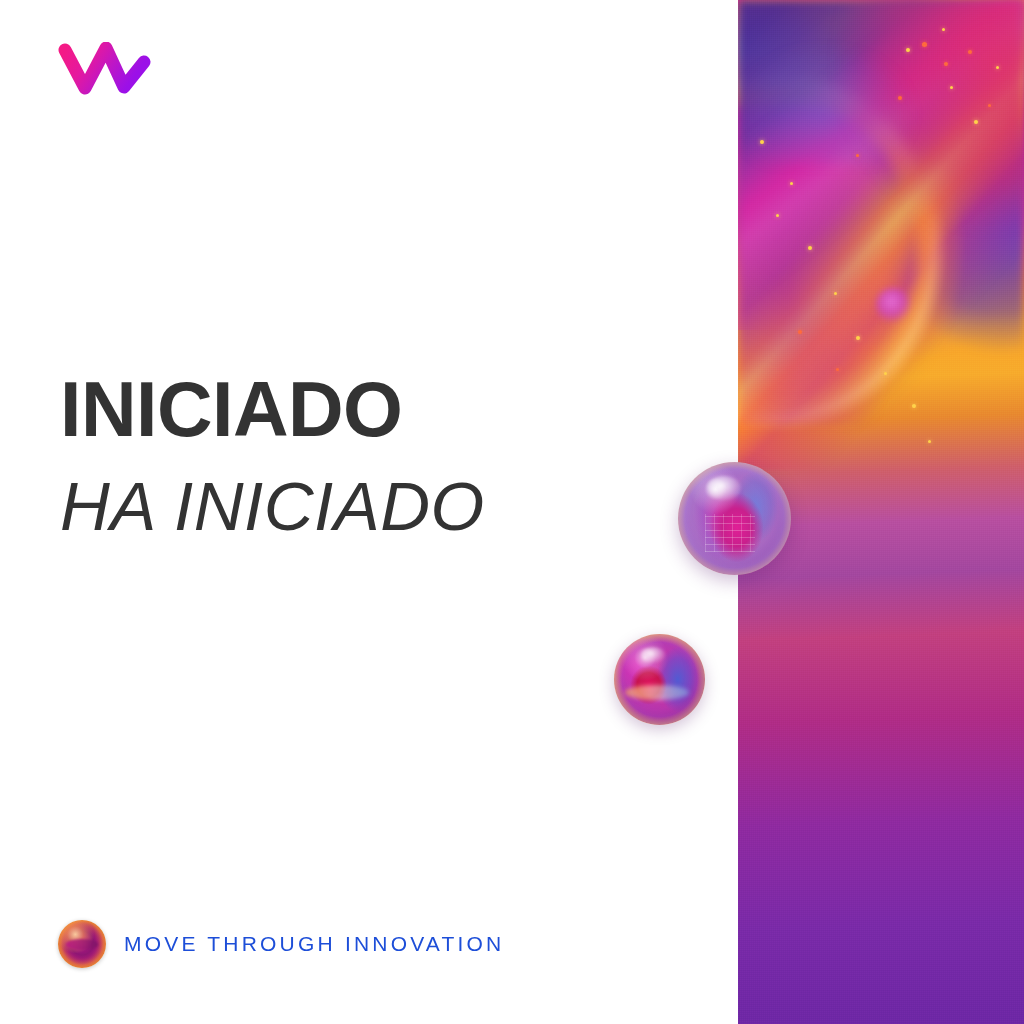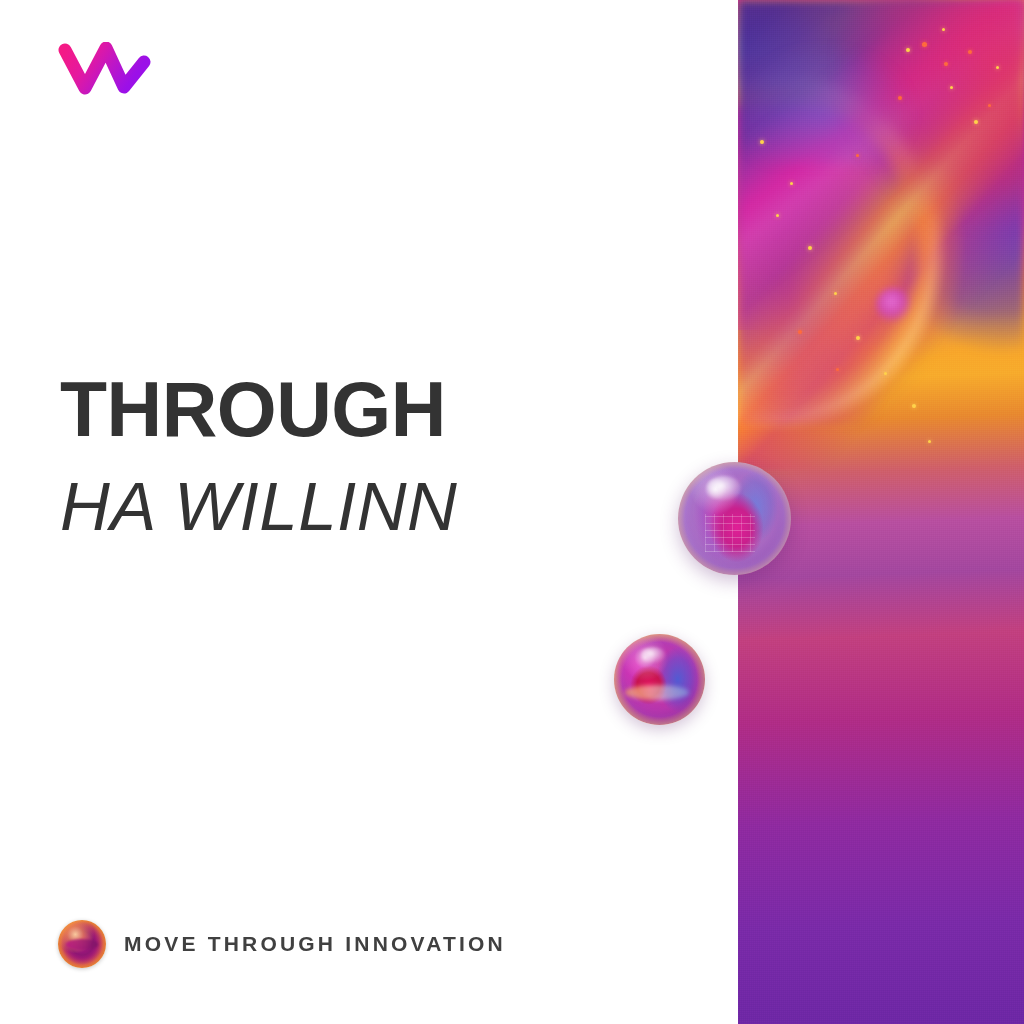--- a/index.html
+++ b/index.html
@@ -82,23 +82,23 @@
   .footer-orb::after {
     content:"";
     position:absolute; left:16%; top:40%;
     width:68%; height:22%;
     border-radius:50%;
     background:linear-gradient(90deg, rgba(190,30,130,0.9), rgba(120,20,100,0.75));
     filter:blur(1px);
   }
   .footer-text {
     font-size:21px;
-    font-weight:bold;
+    font-weight:normal;
     letter-spacing:3.2px;
-    color:#404040;
+    color:#1d4ed8;
     white-space:nowrap;
   }
 
   
   .art-panel {
     position:absolute;
     left:738px; top:0;
     width:286px; height:1024px;
     overflow:hidden;
     z-index:1;
@@ -360,22 +360,22 @@
             <stop offset="35%" stop-color="#E5199F"></stop>
             <stop offset="68%" stop-color="#BC16C8"></stop>
             <stop offset="100%" stop-color="#9B10E8"></stop>
           </linearGradient>
         </defs>
         <path d="M7 8 L27 46 L48 6 L66 45 L86 20" fill="none" stroke="url(#wgrad)" stroke-width="13" stroke-linecap="round" stroke-linejoin="round"></path>
       </svg>
     </div>
 
     <div class="headline">
-      <div class="h-line1">THROUGH</div>
-      <div class="h-line2">HA WILLINN</div>
+      <div class="h-line1">INICIADO</div>
+      <div class="h-line2">HA INICIADO</div>
     </div>
 
     <div class="footer">
       <div class="footer-orb"></div>
       <div class="footer-text">MOVE THROUGH INNOVATION</div>
     </div>
 
   </div>
 
   <div class="sphere sphere-large"></div>

